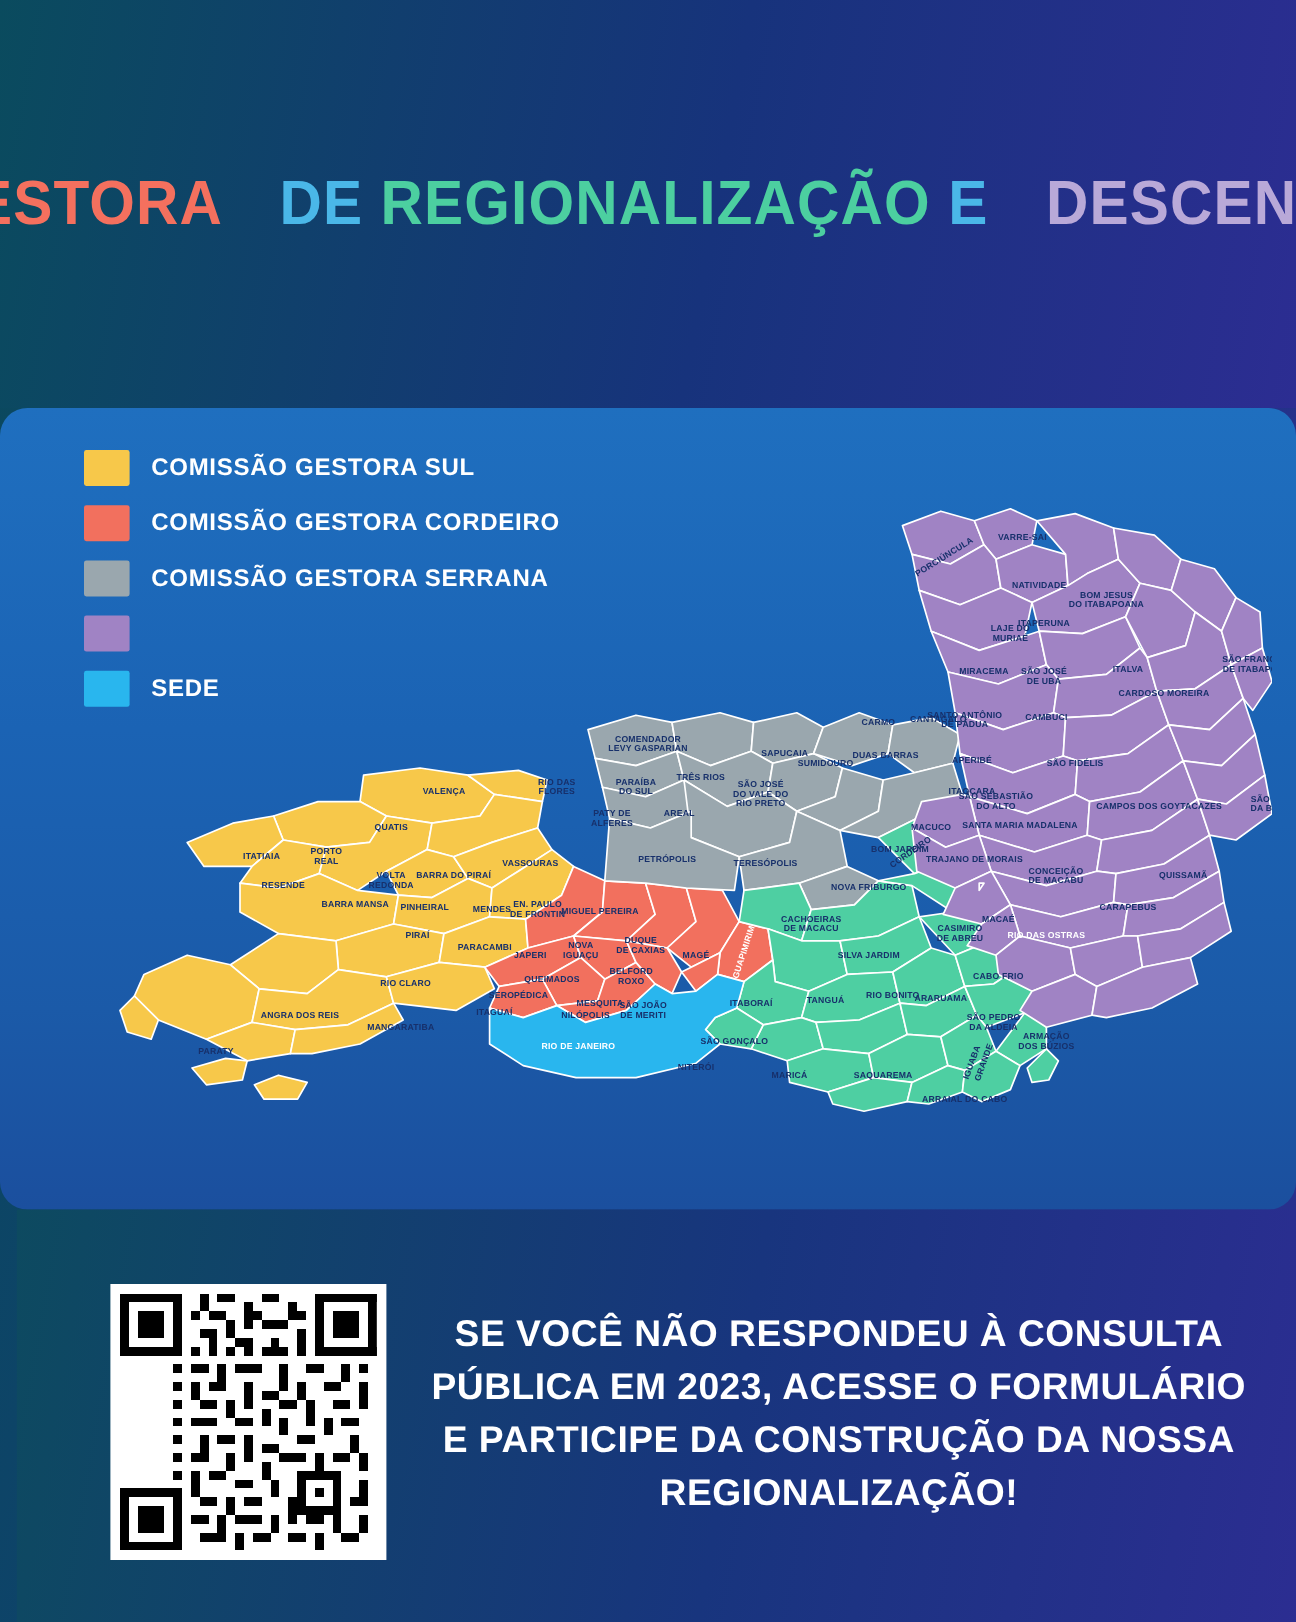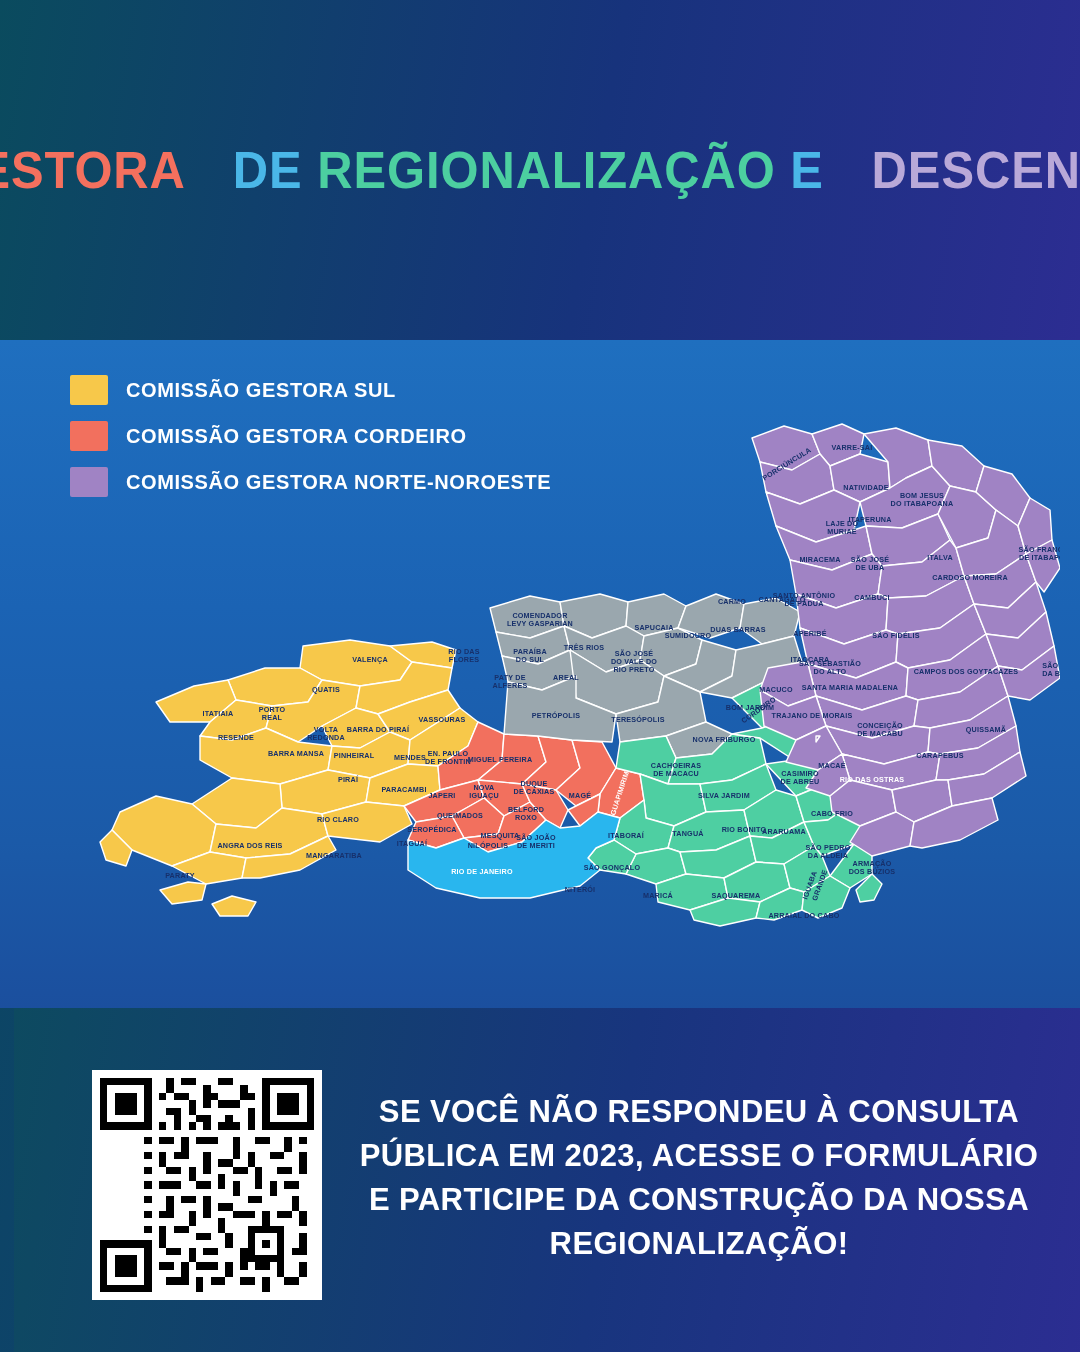--- a/index.html
+++ b/index.html
@@ -43,20 +43,21 @@
   .t-blue   { color: #4ab7e8; }
   .t-green  { color: #4ccfa0; }
   .t-purple { color: #b9a9d8; }
 
   
   .map-panel {
     position: absolute;
     left: 0; top: 340px;
     width: 1080px; height: 668px;
     background: linear-gradient(180deg, #1f6fbf 0%, #1b63b4 40%, #1b5aa8 75%, #1b4f9e 100%);
+    border-radius: 23px;
   }
 
   
   .legend {
     position: absolute;
     left: 70px; top: 35px;
     display: flex;
     flex-direction: column;
     gap: 16px;
   }
@@ -145,22 +146,29 @@
     <div class="legend">
       <div class="legend-item">
         <span class="legend-swatch" style="background:#f7c84a"></span>
         <span class="legend-label">COMISSÃO GESTORA SUL</span>
       </div>
       <div class="legend-item">
         <span class="legend-swatch" style="background:#f2705e"></span>
         <span class="legend-label">COMISSÃO GESTORA CORDEIRO</span>
       </div>
       <div class="legend-item">
+        <span class="legend-swatch" style="background:#9aa7ae"></span>
+        <span class="legend-label">COMISSÃO GESTORA SERRANA</span>
+      </div>
+      <div class="legend-item">
         <span class="legend-swatch" style="background:#a083c4"></span>
-        <span class="legend-label">COMISSÃO GESTORA NORTE-NOROESTE</span>
+      </div>
+      <div class="legend-item">
+        <span class="legend-swatch" style="background:#29b6ee"></span>
+        <span class="legend-label">SEDE</span>
       </div>
     </div>
 
     <div class="map-wrap">
       <svg class="map-svg" viewBox="0 0 1000 640" xmlns="http://www.w3.org/2000/svg">
         <g stroke="#ffffff" stroke-width="1.4" stroke-linejoin="round">
 
           <g fill="#f7c84a">
             <path d="M243 296 L290 290 L330 296 L352 312 L340 330 L300 336 L262 330 L240 318 Z"></path>
             <path d="M330 296 L372 292 L396 300 L392 318 L352 312 Z"></path>

